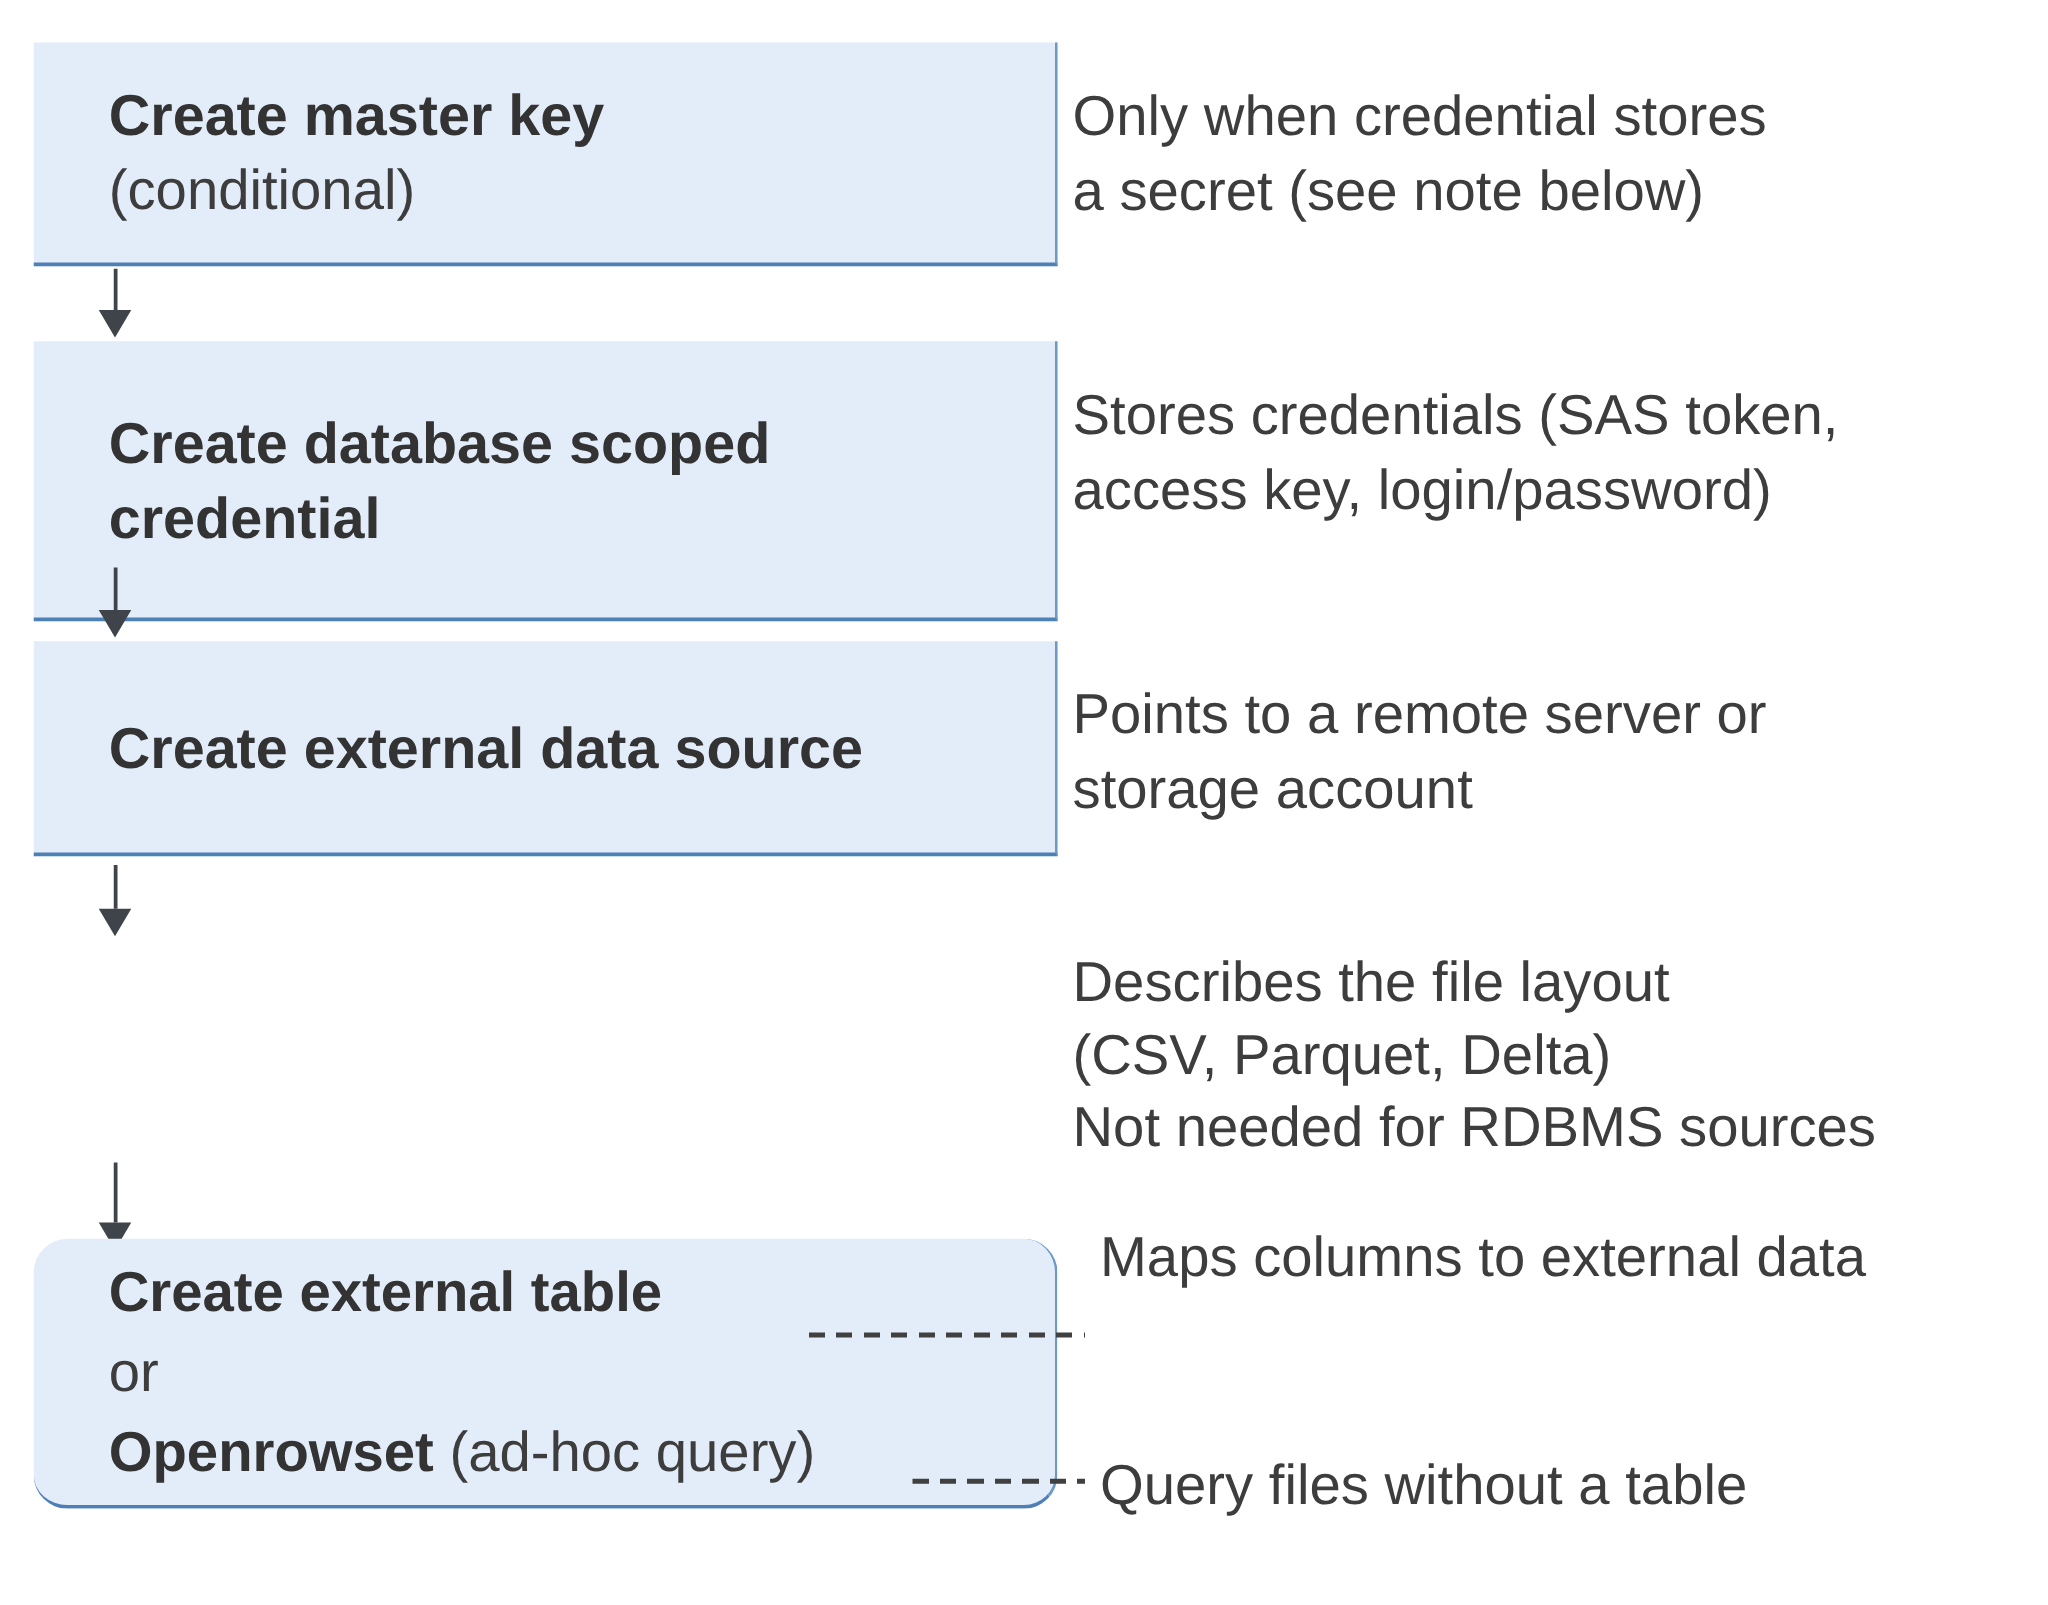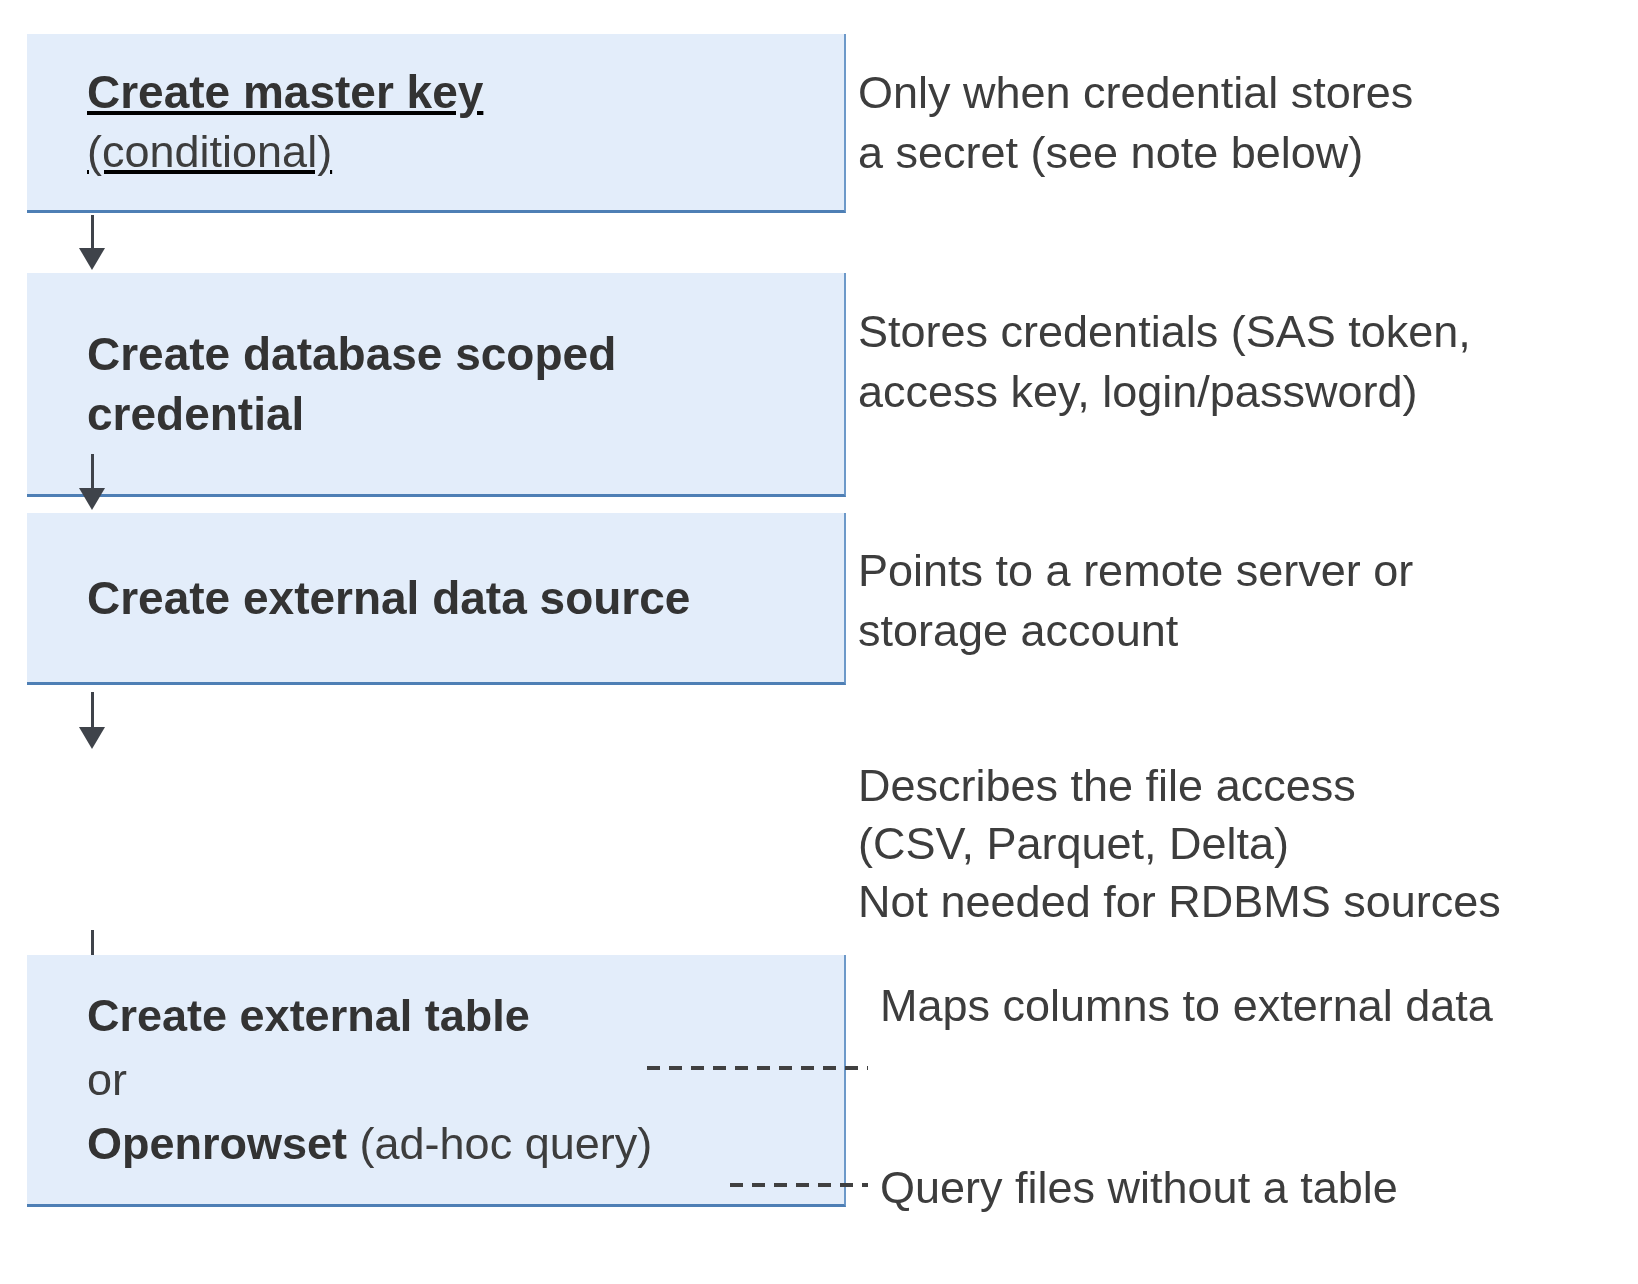--- a/index.html
+++ b/index.html
@@ -66,21 +66,21 @@
     line-height:60px;
     color:#3D3D3D;
     white-space:nowrap;
   }
 </style>
 </head>
 <body>
 
 <div class="canvas">
 
-  <div class="step-box" style="top:34px; height:179px;text-decoration:underline;">
+  <div class="step-box" style="top:34px; height:179px;">
     <div class="box-title">Create master key</div>
     <div class="box-subtitle">(conditional)</div>
   </div>
   <div class="desc" style="top:63px;">
     <div>Only when credential stores</div>
     <div>a secret (see note below)</div>
   </div>
 
   <div class="arrow" style="top:215px; height:55px;">
     <div class="stem"></div>
@@ -107,31 +107,31 @@
     <div>Points to a remote server or</div>
     <div>storage account</div>
   </div>
 
   <div class="arrow" style="top:692px; height:57px;">
     <div class="stem"></div>
     <div class="head"></div>
   </div>
 
   <div class="desc tight" style="top:757px;">
-    <div>Describes the file access</div>
+    <div>Describes the file layout</div>
     <div>(CSV, Parquet, Delta)</div>
     <div>Not needed for RDBMS sources</div>
   </div>
 
   <div class="arrow" style="top:930px; height:70px;">
     <div class="stem"></div>
     <div class="head"></div>
   </div>
 
-  <div class="step-box" style="top:955px; height:252px;">
+  <div class="step-box" style="top:991px; height:216px;border-radius:27px;">
     <div class="box5-line"><span class="bold">Create external table</span></div>
     <div class="box5-line">or</div>
     <div class="box5-line"><span class="bold">Openrowset</span><span> (ad-hoc query)</span></div>
   </div>
 
   <div class="dash-line" style="top:1066px; left:647px; width:221px;"></div>
   <div class="callout" style="top:976px;">Maps columns to external data</div>
 
   <div class="dash-line" style="top:1183px; left:730px; width:138px;"></div>
   <div class="callout" style="top:1158px;">Query files without a table</div>

